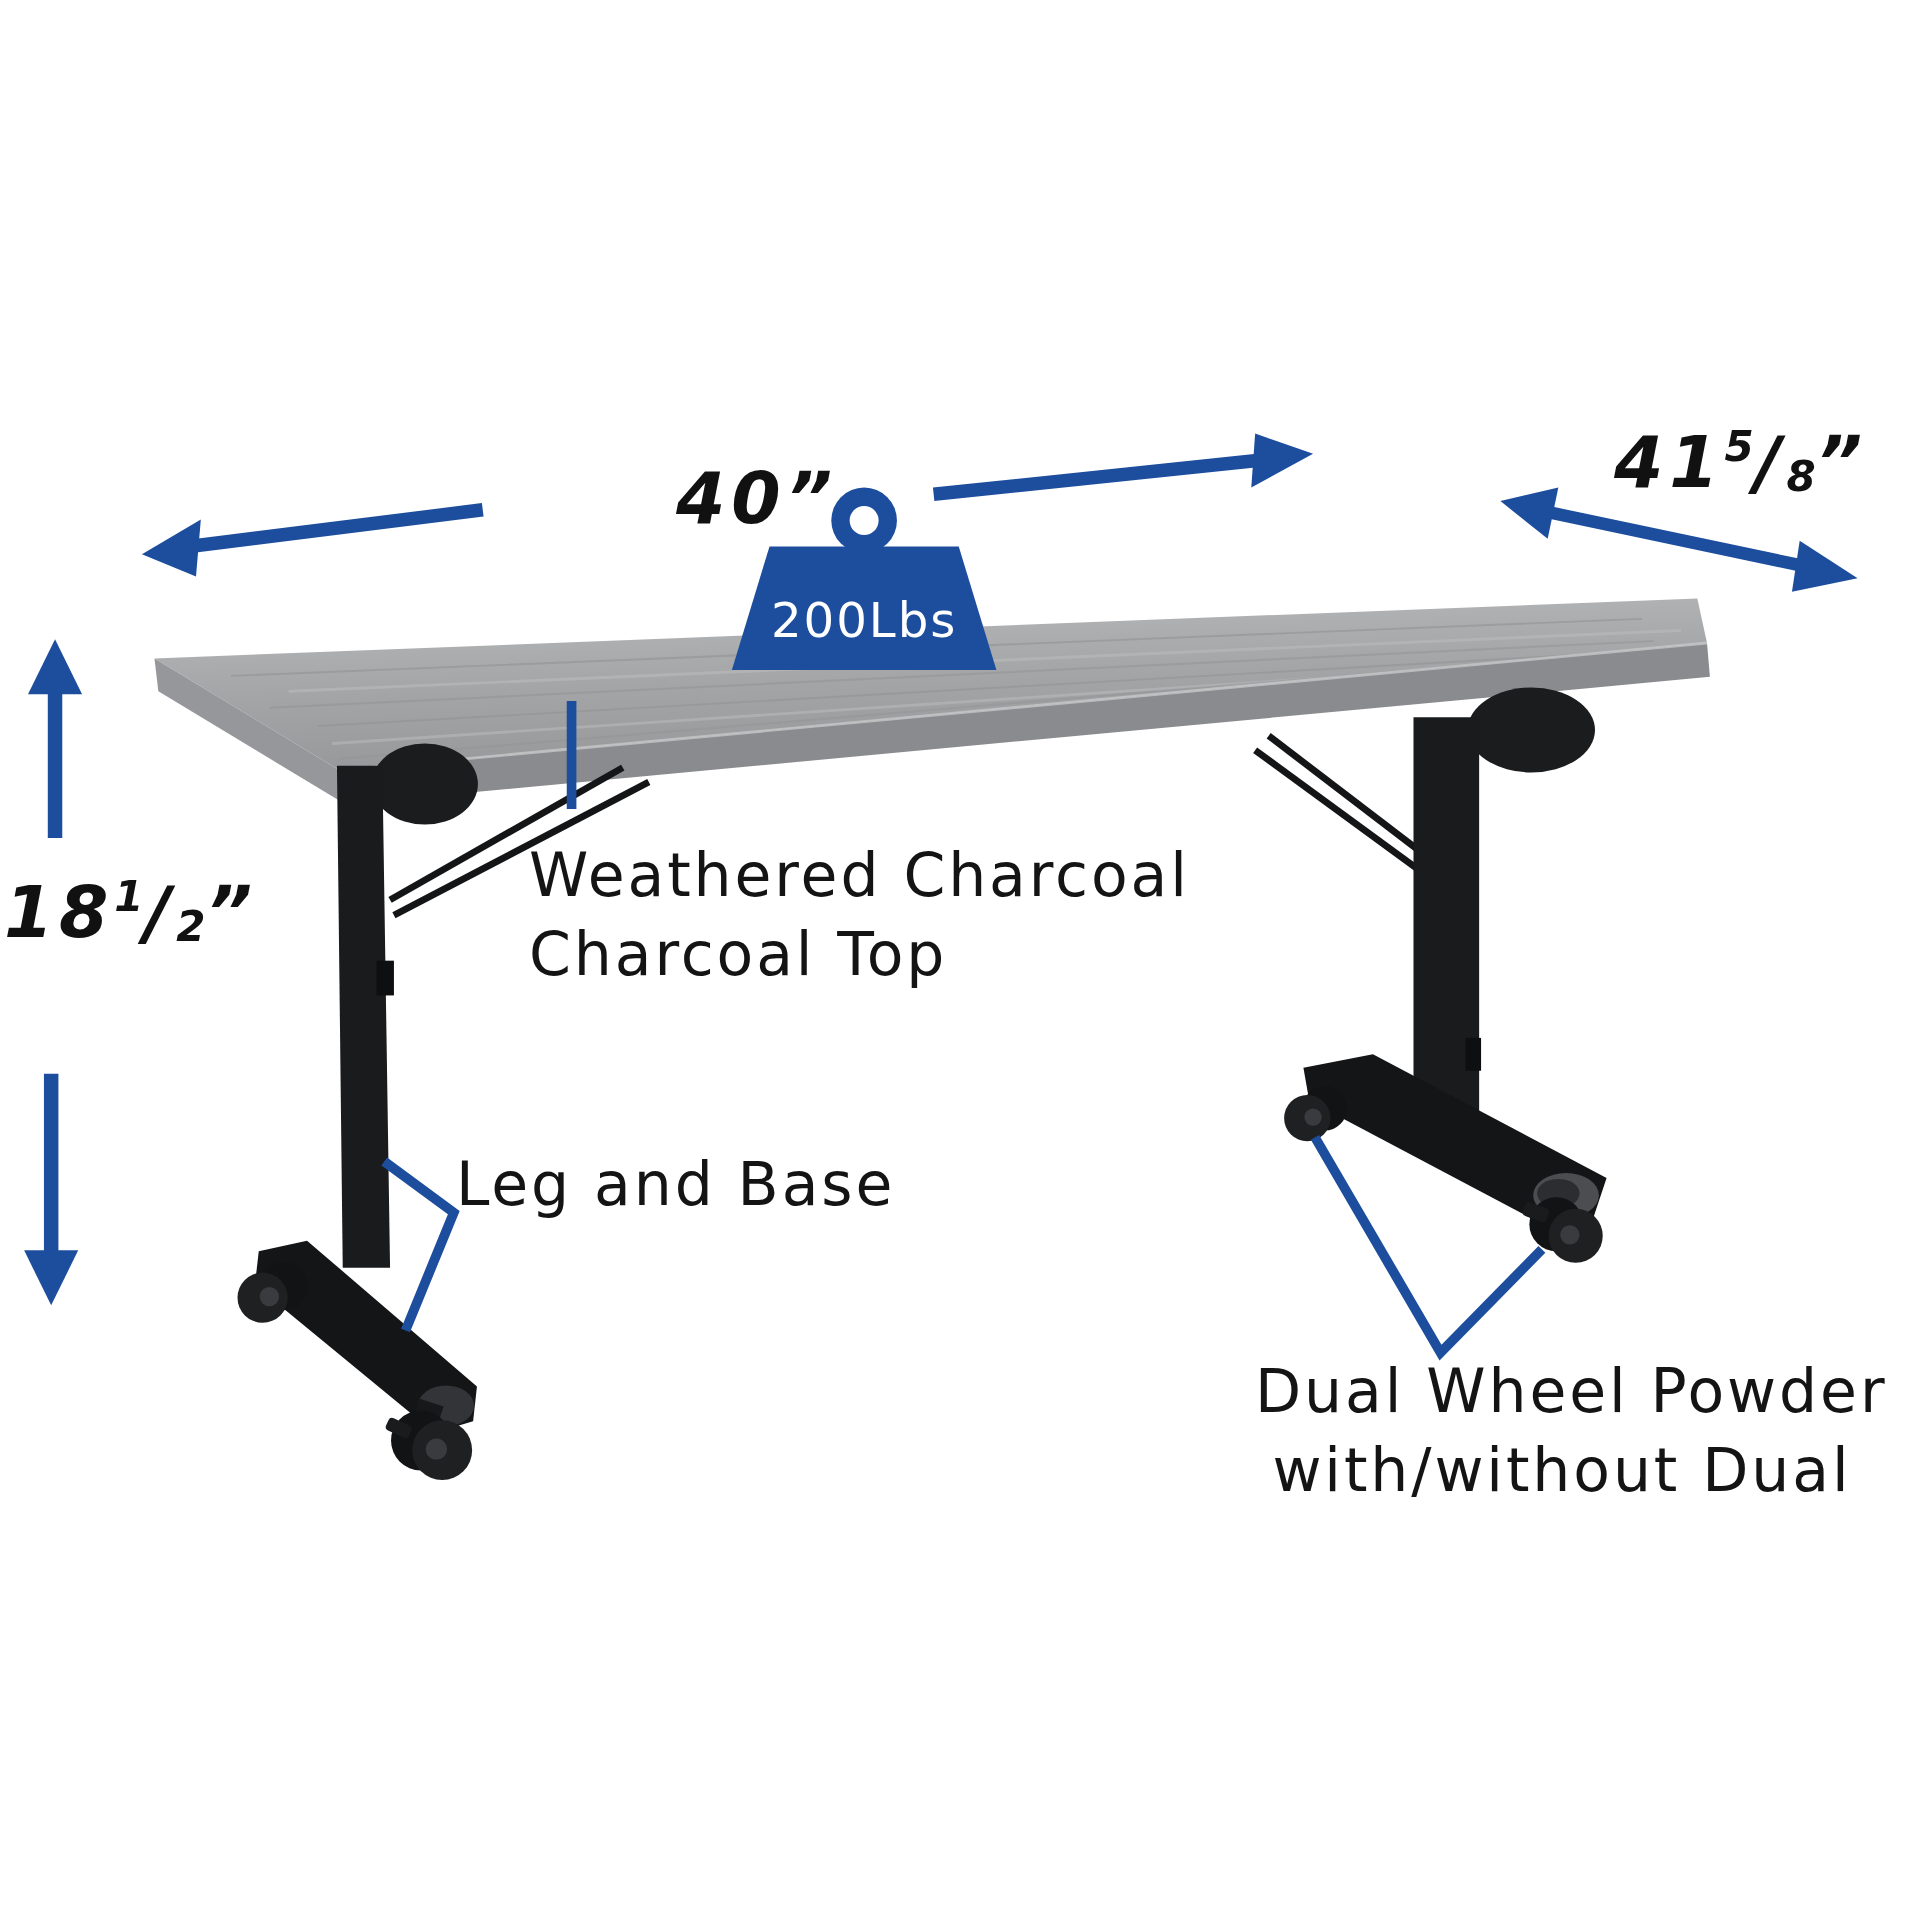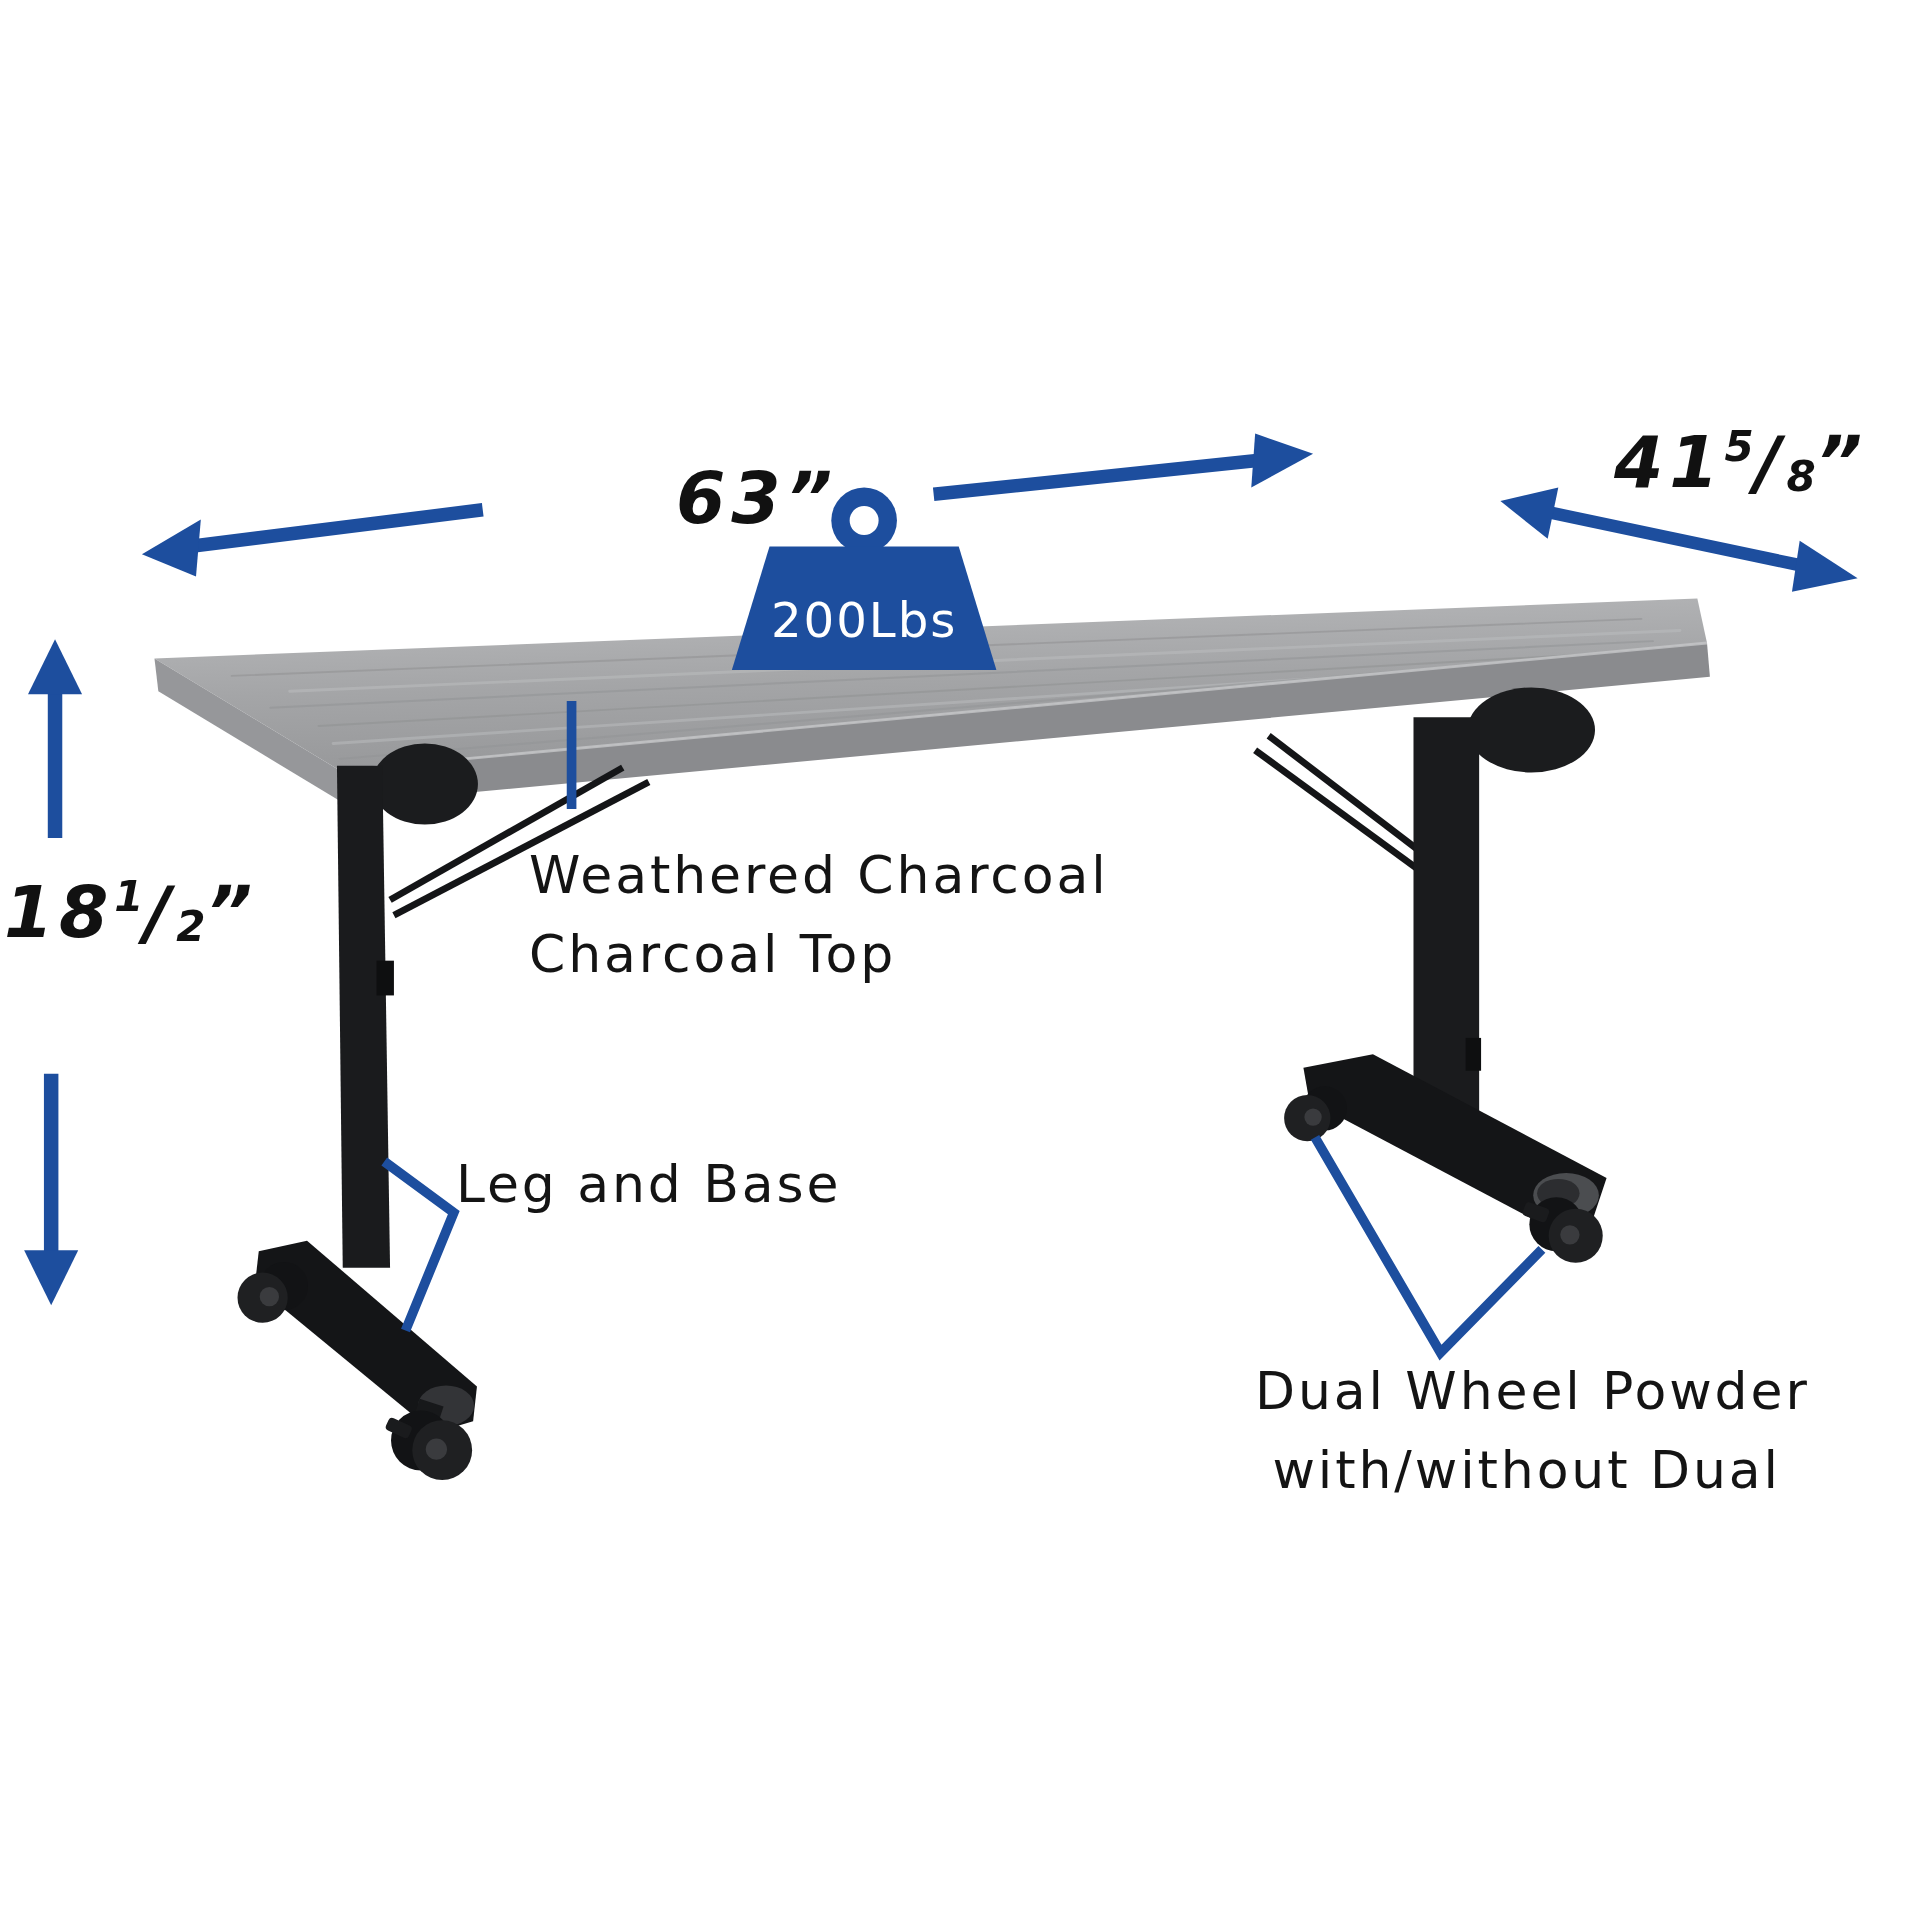--- a/index.html
+++ b/index.html
@@ -9,21 +9,21 @@
   }
   #scene{position:absolute;left:0;top:0;width:1931px;height:1931px;}
   .dim-label{
     position:absolute;color:#111111;font-style:italic;
     font-size:71px;font-weight:600;letter-spacing:5.8px;white-space:nowrap;
     font-family:"DejaVu Sans", sans-serif;
   }
   .dim-label .sup{font-size:42px;vertical-align:26px;letter-spacing:1px;}
   .dim-label .sub{font-size:42px;vertical-align:-3.9px;letter-spacing:1px;}
   .callout{
-    position:absolute;color:#141414;font-size:52px;line-height:79px;
+    position:absolute;color:#141414;font-size:60px;line-height:79px;
     letter-spacing:2.9px;white-space:nowrap;font-family:"DejaVu Sans", sans-serif;
   }
   .callout .l2{display:block;}
   .callout-caster .l2{margin-left:17.4px;}
 </style>
 </head>
 <body>
 
 <div id="canvas">
 
@@ -137,21 +137,21 @@
 
     <g>
       <circle cx="895" cy="539" r="34" fill="#1d4e9e"></circle>
       <circle cx="895" cy="539" r="15" fill="#ffffff"></circle>
       <polygon points="797,566 993,566 1032,694 758,694" fill="#1d4e9e"></polygon>
       <text x="895" y="660" text-anchor="middle" fill="#ffffff" font-family="DejaVu Sans, sans-serif" font-size="50" letter-spacing="2">200Lbs</text>
     </g>
   </svg>
 
   <div class="dim-label" style="left:676px;top:457px;">
-    <span>63</span><span>”</span>
+    <span>40</span><span>”</span>
   </div>
 
   <div class="dim-label" style="left:1614px;top:421px;">
     <span>41</span><span class="sup">5</span><span>/</span><span class="sub">8</span><span>”</span>
   </div>
 
   <div class="dim-label" style="left:3.9px;top:871px;">
     <span>18</span><span class="sup">1</span><span>/</span><span class="sub">2</span><span>”</span>
   </div>
 

